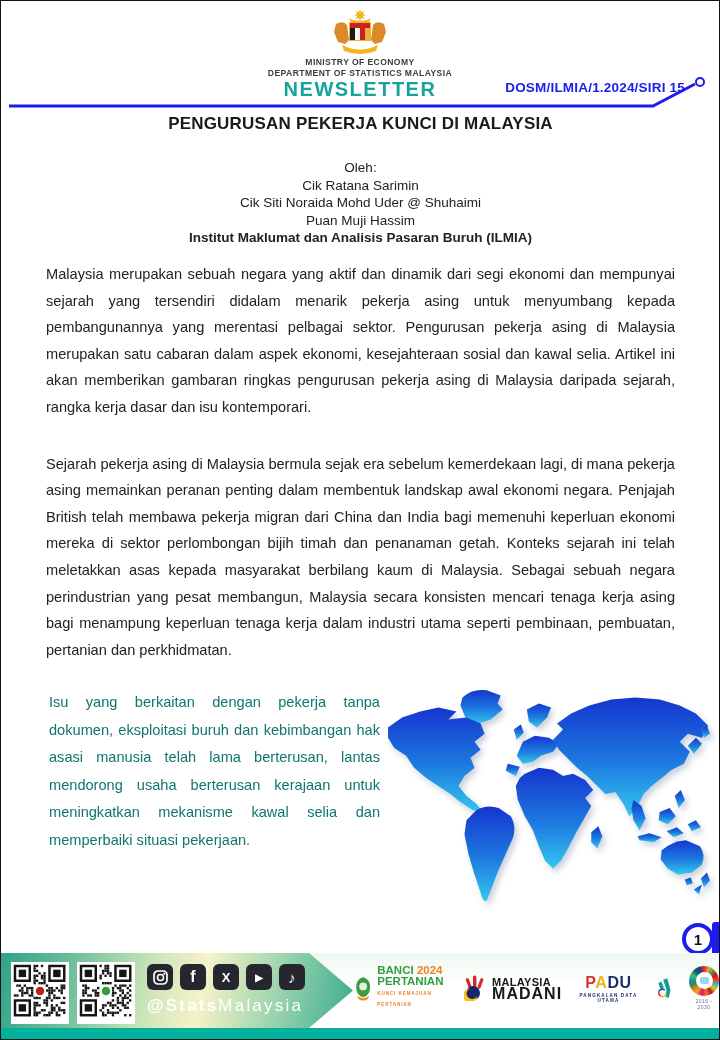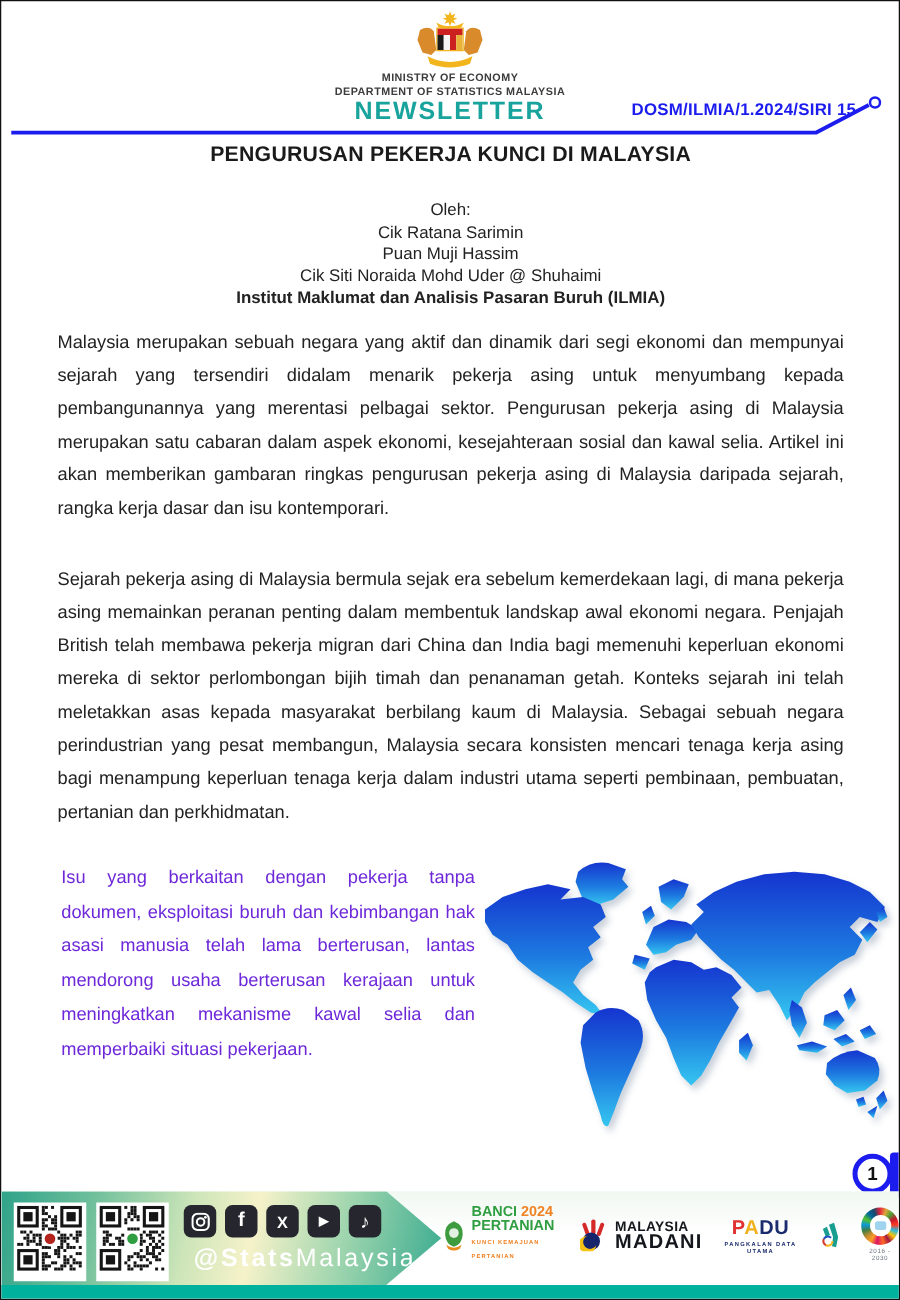--- a/index.html
+++ b/index.html
@@ -18,41 +18,41 @@
   .rule-svg { position:absolute; top:74px; left:0; }
   
   .content { position:absolute; top:112px; left:45px; right:44px; }
   .title { text-align:center; font-size:17px; font-weight:bold; letter-spacing:.2px; line-height:22px; }
   .byline { text-align:center; font-size:13.5px; line-height:17.6px; margin-top:24px; color:#222; }
   .byline .inst { font-weight:bold; }
   .sec-heading { font-size:14px; font-weight:bold; margin-top:10px; line-height:18px; }
   .body-p { font-size:14.6px; line-height:26.6px; text-align:justify; margin-top:30px; color:#222; }
   .body-p.first { margin-top:14px; }
   .p3-wrap { position:relative; margin-top:26px; min-height:222px; }
-  .p3-text { width:334px; font-size:14.6px; line-height:27.5px; text-align:justify; padding-left:3px; color:#6d28d9; }
+  .p3-text { width:334px; font-size:14.6px; line-height:27.5px; text-align:justify; padding-left:3px; color:#0f766e; }
   .world-map { position:absolute; left:340px; top:-6px; filter:drop-shadow(3px 4px 3px rgba(100,120,150,.35)); }
   
   .page-marker { position:absolute; top:920px; right:0; width:42px; height:38px; }
   .page-marker .bar { position:absolute; right:0; top:1px; width:7px; height:36px; background:#1c1cee; border-radius:3px 0 0 3px; }
   .page-marker .circ { position:absolute; right:5px; top:2px; width:32px; height:32px; background:#fff; border:4.5px solid #1c1cee; border-radius:50%;
     display:flex; align-items:center; justify-content:center; font-size:15px; font-weight:bold; color:#111; }
   
   .footer { position:absolute; left:0; bottom:0; width:720px; height:86px; }
   .footer-band { position:absolute; bottom:11px; left:0; width:720px; height:75px; background:linear-gradient(180deg,#f0f8f1,#ffffff 45%); }
   .footer-left { position:absolute; left:0; top:0; width:356px; height:75px;
     background:linear-gradient(102deg,#2fa389 0%,#6fbf9b 20%,#cde5b9 42%,#f6f2c9 56%,#9ed5ae 76%,#35a98e 100%);
     clip-path:polygon(0 0, 308px 0, 352px 50%, 308px 100%, 0 100%); }
   .qr-box { position:absolute; top:9px; background:#fff; padding:2px; }
   .qr-box.q1 { left:10px; } .qr-box.q2 { left:76px; }
   .social-block { position:absolute; left:146px; top:11px; }
   .icon-row { display:flex; gap:7px; }
   .sicon { width:26px; height:26px; background:#26262e; border-radius:6px; color:#fff;
     display:flex; align-items:center; justify-content:center; font-weight:bold; }
   .sicon.fb { font-size:16px; } .sicon.x { font-size:13px; } .sicon.yt { font-size:10px; } .sicon.tt { font-size:15px; }
-  .handle { margin-top:6px; color:#fff; font-size:20px; letter-spacing:2.2px; white-space:nowrap;margin-left:8px; }
+  .handle { margin-top:6px; color:#fff; font-size:17px; letter-spacing:2.2px; white-space:nowrap; }
   .handle b { font-weight:bold; }
   .logo-row { position:absolute; left:352px; right:2px; top:12px; display:flex; align-items:center; gap:13px; }
   .logo { display:flex; align-items:center; gap:4px; }
   .banci-text { line-height:11px; }
   .banci-l1 { font-size:11.5px; font-weight:900; }
   .banci-green { color:#2f9e41; } .banci-orange { color:#f08223; }
   .banci-sub { font-size:4.6px; font-weight:bold; color:#f08223; letter-spacing:.9px; margin-top:1px; }
   .madani-text { line-height:11px; font-weight:900; color:#14171c; }
   .madani-text .l1 { font-size:11px; letter-spacing:.3px; } .madani-text .l2 { font-size:16px; letter-spacing:1px; }
   .padu { text-align:center; }
@@ -99,22 +99,22 @@
     <path d="M8,31 H652 L694,9" fill="none" stroke="#1c1cee" stroke-width="3"></path>
     <circle cx="699" cy="7" r="4" fill="#fff" stroke="#1c1cee" stroke-width="2"></circle>
   </svg>
 
   <div class="content">
     <div class="title">PENGURUSAN PEKERJA KUNCI DI MALAYSIA</div>
 
     <div class="byline">
       <div>Oleh:</div>
       <div>Cik Ratana Sarimin</div>
+      <div>Cik Siti Noraida Mohd Uder @ Shuhaimi</div>
       <div>Puan Muji Hassim</div>
-      <div>Cik Siti Noraida Mohd Uder @ Shuhaimi</div>
       <div class="inst">Institut Maklumat dan Analisis Pasaran Buruh (ILMIA)</div>
     </div>
 
 
     <p class="body-p first">Malaysia merupakan sebuah negara yang aktif dan dinamik dari segi ekonomi dan mempunyai sejarah yang tersendiri didalam menarik pekerja asing untuk menyumbang kepada pembangunannya yang merentasi pelbagai sektor. Pengurusan pekerja asing di Malaysia merupakan satu cabaran dalam aspek ekonomi, kesejahteraan sosial dan kawal selia. Artikel ini akan memberikan gambaran ringkas pengurusan pekerja asing di Malaysia daripada sejarah, rangka kerja dasar dan isu kontemporari.</p>
     <p class="body-p">Sejarah pekerja asing di Malaysia bermula sejak era sebelum kemerdekaan lagi, di mana pekerja asing memainkan peranan penting dalam membentuk landskap awal ekonomi negara. Penjajah British telah membawa pekerja migran dari China dan India bagi memenuhi keperluan ekonomi mereka di sektor perlombongan bijih timah dan penanaman getah. Konteks sejarah ini telah meletakkan asas kepada masyarakat berbilang kaum di Malaysia. Sebagai sebuah negara perindustrian yang pesat membangun, Malaysia secara konsisten mencari tenaga kerja asing bagi menampung keperluan tenaga kerja dalam industri utama seperti pembinaan, pembuatan, pertanian dan perkhidmatan.</p>
 
     <div class="p3-wrap">
       <p class="p3-text">Isu yang berkaitan dengan pekerja tanpa dokumen, eksploitasi buruh dan kebimbangan hak asasi manusia telah lama berterusan, lantas mendorong usaha berterusan kerajaan untuk meningkatkan mekanisme kawal selia dan memperbaiki situasi pekerjaan.</p>
 

